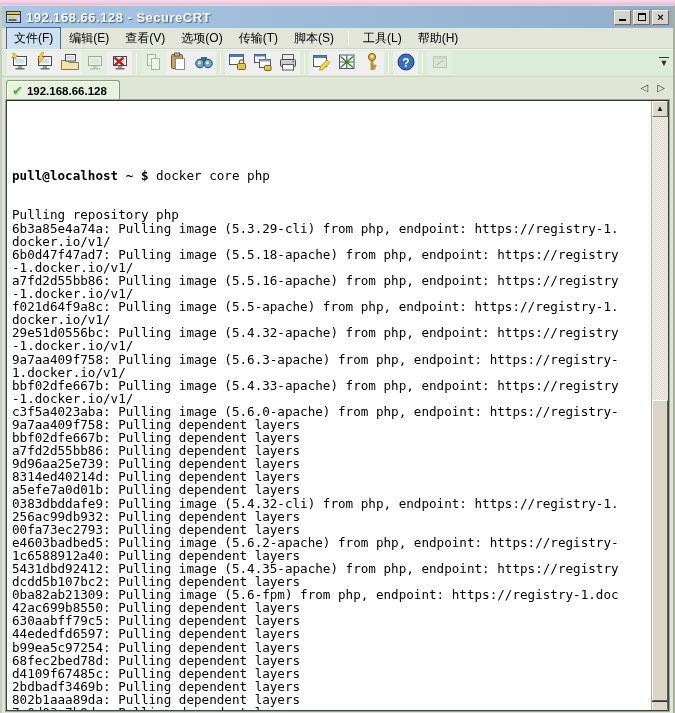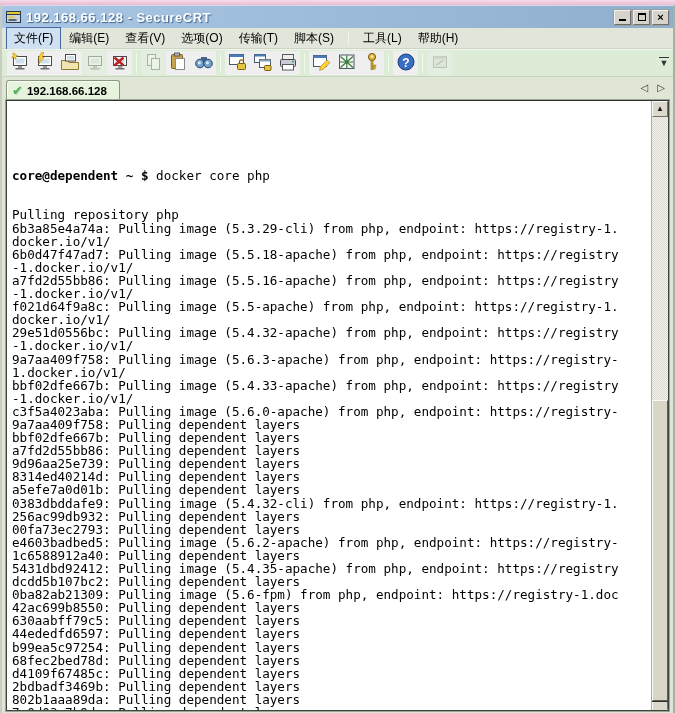--- a/index.html
+++ b/index.html
@@ -291,21 +291,21 @@
         <span>192.168.66.128</span>
       </div>
       <span class="tab-arrows">
         <span>◁</span>
         <span>▷</span>
       </span>
     </div>
 
     <div class="terminal-frame">
       <div class="term-text" id="term-text">
-        <div class="tline"><b>core@dependent ~ $</b> <span>docker core php</span></div>
+        <div class="tline"><b>pull@localhost ~ $</b> <span>docker core php</span></div>
       <div class="tline">Pulling repository php</div><div class="tline">6b3a85e4a74a: Pulling image (5.3.29-cli) from php, endpoint: https://registry-1.</div><div class="tline">docker.io/v1/</div><div class="tline">6b0d47f47ad7: Pulling image (5.5.18-apache) from php, endpoint: https://registry</div><div class="tline">-1.docker.io/v1/</div><div class="tline">a7fd2d55bb86: Pulling image (5.5.16-apache) from php, endpoint: https://registry</div><div class="tline">-1.docker.io/v1/</div><div class="tline">f021d64f9a8c: Pulling image (5.5-apache) from php, endpoint: https://registry-1.</div><div class="tline">docker.io/v1/</div><div class="tline">29e51d0556bc: Pulling image (5.4.32-apache) from php, endpoint: https://registry</div><div class="tline">-1.docker.io/v1/</div><div class="tline">9a7aa409f758: Pulling image (5.6.3-apache) from php, endpoint: https://registry-</div><div class="tline">1.docker.io/v1/</div><div class="tline">bbf02dfe667b: Pulling image (5.4.33-apache) from php, endpoint: https://registry</div><div class="tline">-1.docker.io/v1/</div><div class="tline">c3f5a4023aba: Pulling image (5.6.0-apache) from php, endpoint: https://registry-</div><div class="tline">9a7aa409f758: Pulling dependent layers</div><div class="tline">bbf02dfe667b: Pulling dependent layers</div><div class="tline">a7fd2d55bb86: Pulling dependent layers</div><div class="tline">9d96aa25e739: Pulling dependent layers</div><div class="tline">8314ed40214d: Pulling dependent layers</div><div class="tline">a5efe7a0d01b: Pulling dependent layers</div><div class="tline">0383dbddafe9: Pulling image (5.4.32-cli) from php, endpoint: https://registry-1.</div><div class="tline">256ac99db932: Pulling dependent layers</div><div class="tline">00fa73ec2793: Pulling dependent layers</div><div class="tline">e4603badbed5: Pulling image (5.6.2-apache) from php, endpoint: https://registry-</div><div class="tline">1c6588912a40: Pulling dependent layers</div><div class="tline">5431dbd92412: Pulling image (5.4.35-apache) from php, endpoint: https://registry</div><div class="tline">dcdd5b107bc2: Pulling dependent layers</div><div class="tline">0ba82ab21309: Pulling image (5.6-fpm) from php, endpoint: https://registry-1.doc</div><div class="tline">42ac699b8550: Pulling dependent layers</div><div class="tline">630aabff79c5: Pulling dependent layers</div><div class="tline">44ededfd6597: Pulling dependent layers</div><div class="tline">b99ea5c97254: Pulling dependent layers</div><div class="tline">68fec2bed78d: Pulling dependent layers</div><div class="tline">d4109f67485c: Pulling dependent layers</div><div class="tline">2bdbadf3469b: Pulling dependent layers</div><div class="tline">802b1aaa89da: Pulling dependent layers</div><div class="tline">7a0d03c7b9dc: Pulling dependent layers</div></div>
       <div class="term-scrollbar">
         <div class="sb-btn">▲</div>
         <div class="sb-track">
           <div class="sb-thumb"></div>
         </div>
         <div class="sb-down-partial"></div>
       </div>
     </div>
 

